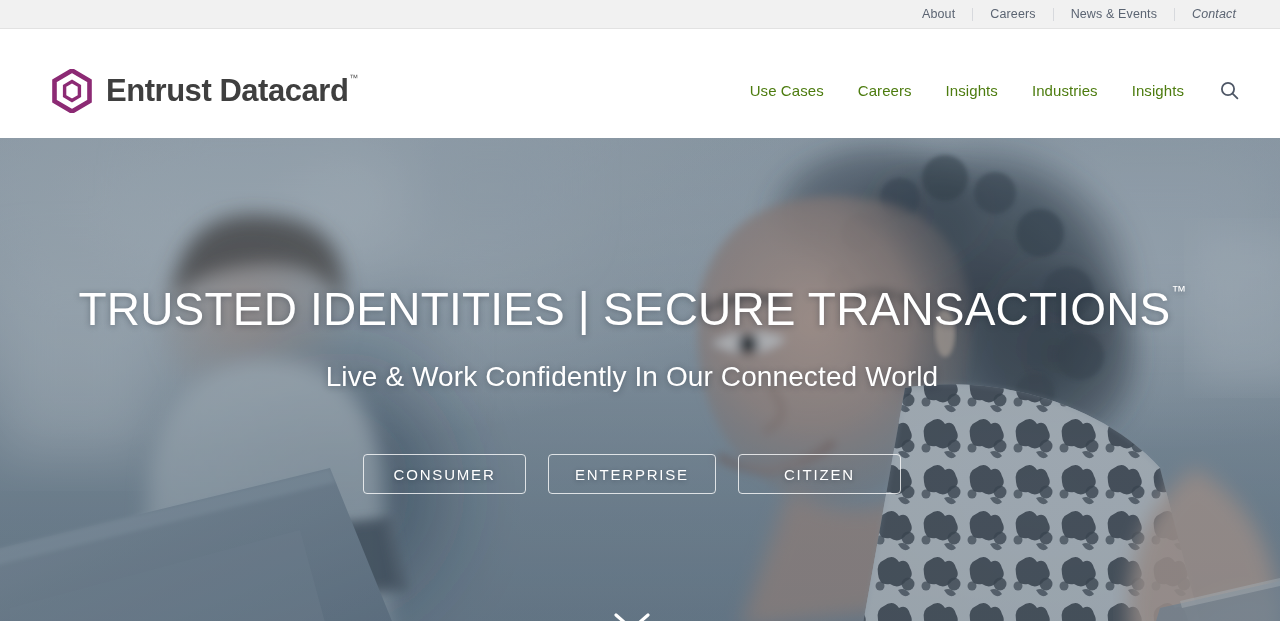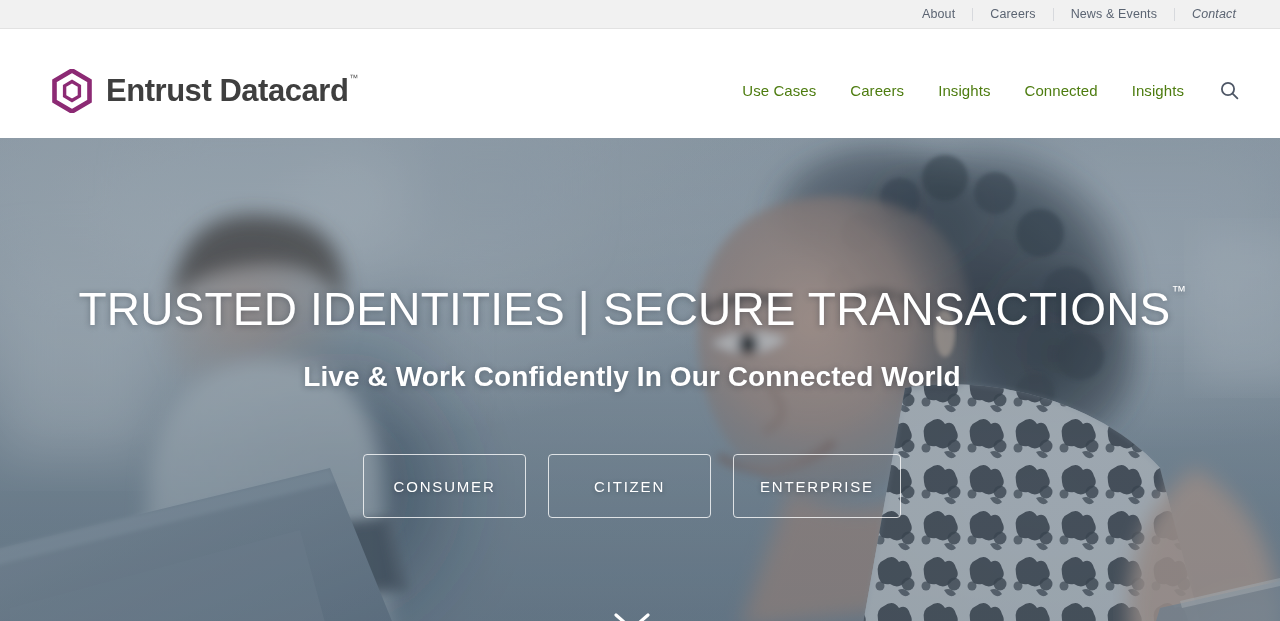--- a/index.html
+++ b/index.html
@@ -129,39 +129,39 @@
     vertical-align:super;
     position:relative;
     top:-13px;
     left:1px;
     letter-spacing:0;
   }
   .hero-sub{
     position:absolute;
     top:225px; left:0; right:0;
     font-size:28px;
-    font-weight:700;
+    font-weight:400;
     letter-spacing:.004em;
     line-height:1;
     text-shadow:0 1px 6px rgba(20,30,40,.35);
     white-space:nowrap;
   }
   .hero-ctas{
     position:absolute;
     top:316px; left:0; right:0;
     display:flex;
     align-items:center;
     justify-content:center;
     gap:22px;
   }
   .cta-btn{
     display:inline-flex;
     align-items:center;
     justify-content:center;
-    height:64px;
+    height:40px;
     min-width:163px;
     padding:0 26px;
     border:1px solid rgba(255,255,255,.78);
     border-radius:4px;
     background:transparent;
     color:#ffffff;
     font-size:15px;
     font-family:"Liberation Sans", sans-serif;
     letter-spacing:.12em;
     text-decoration:none;
@@ -200,21 +200,21 @@
       <polygon points="20,1.5 37.5,11.75 37.5,32.25 20,42.5 2.5,32.25 2.5,11.75" fill="none" stroke="#8C2A74" stroke-width="4.6"></polygon>
       <polygon points="20,12.5 27.4,16.9 27.4,27.1 20,31.5 12.6,27.1 12.6,16.9" fill="none" stroke="#8C2A74" stroke-width="3.4"></polygon>
     </svg>
     <span class="brand-text"><span>Entrust Datacard</span><sup class="brand-tm">™</sup></span>
   </a>
 
   <nav class="main-nav">
     <a class="nav-link" href="#">Use Cases</a>
     <a class="nav-link" href="#">Careers</a>
     <a class="nav-link" href="#">Insights</a>
-    <a class="nav-link" href="#">Connected</a>
+    <a class="nav-link" href="#">Industries</a>
     <a class="nav-link" href="#">Insights</a>
     <button class="nav-search">
       <svg width="19" height="19" viewBox="0 0 19 19">
         <circle cx="8" cy="8" r="6.1" fill="none" stroke="#4e5766" stroke-width="1.8"></circle>
         <line x1="12.6" y1="12.6" x2="17.4" y2="17.4" stroke="#4e5766" stroke-width="1.8" stroke-linecap="round"></line>
       </svg>
     </button>
   </nav>
 
 </header>
@@ -390,22 +390,22 @@
   </svg>
 
   <div class="hero-tint"></div>
 
   <div class="hero-content">
     <h1 class="hero-title"><span>TRUSTED IDENTITIES | SECURE TRANSACTIONS</span><span class="tm">™</span></h1>
     <p class="hero-sub">Live &amp; Work Confidently In Our Connected World</p>
 
     <div class="hero-ctas">
       <a class="cta-btn" href="#">CONSUMER</a>
+      <a class="cta-btn" href="#">ENTERPRISE</a>
       <a class="cta-btn" href="#">CITIZEN</a>
-      <a class="cta-btn" href="#">ENTERPRISE</a>
     </div>
 
     <div class="scroll-cue">
       <svg width="44" height="26" viewBox="0 0 44 26">
         <polyline points="6,6 22,20 38,6" fill="none" stroke="#ffffff" stroke-width="3.2" stroke-linecap="round" stroke-linejoin="round"></polyline>
       </svg>
     </div>
   </div>
 
 </section>

